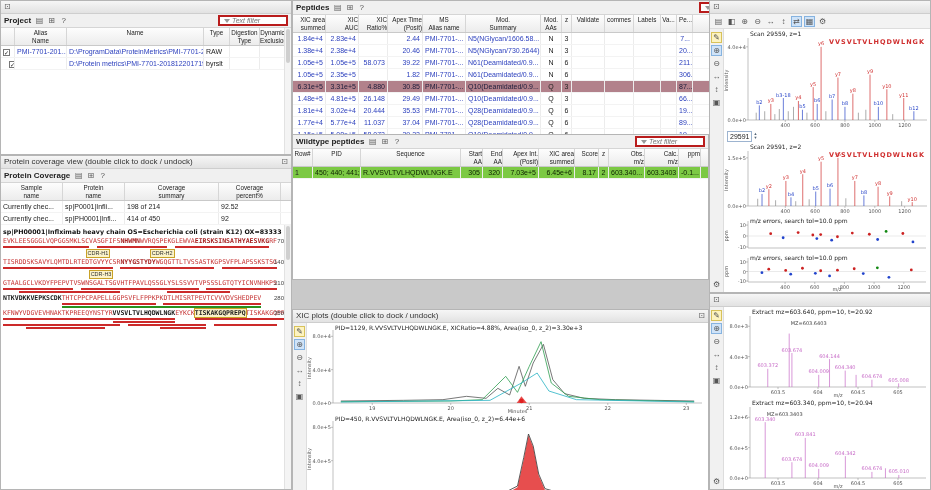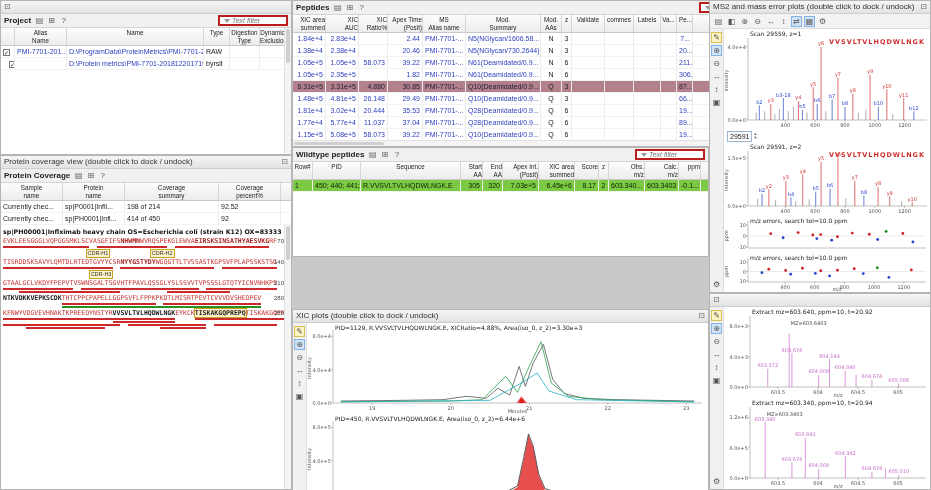--- a/index.html
+++ b/index.html
@@ -2,21 +2,21 @@
 <html><head>
 <meta charset="utf-8">
 <style>
 *{margin:0;padding:0;box-sizing:border-box}
 html,body{width:931px;height:490px}
 body{position:relative;overflow:hidden;background:#c9c9c9;font-family:"Liberation Sans","DejaVu Sans",sans-serif}
 .panel{position:absolute;background:#fff;border:1px solid #b5b5b5}
 #panel-projects{left:0;top:0;width:292px;height:155px}
 #panel-coverage{left:0;top:155px;width:292px;height:335px}
 #panel-peptides{left:292px;top:0;width:481px;height:147px}
-#panel-wildtype{left:292px;top:147px;width:417px;height:110px}
+#panel-wildtype{left:292px;top:134px;width:417px;height:146px}
 #panel-ms2{left:709px;top:0;width:222px;height:293px}
 #panel-xic{left:292px;top:309px;width:417px;height:197px}
 #panel-isotope{left:709px;top:293px;width:222px;height:197px}
 .dock-title{height:13px;background:linear-gradient(#f6f6f6,#e2e2e2);border-bottom:1px solid #cecece;font-size:8px;line-height:12px;color:#333;padding:0 3px;display:flex;justify-content:space-between;white-space:nowrap;overflow:hidden}
 .dock-btn{color:#666;font-size:8px}
 .tabbar{height:14px;background:#f0f0f0;border-bottom:1px solid #d5d5d5;display:flex;align-items:center;gap:3px;padding:0 3px;font-size:8px}
 .tab-label{font-weight:bold;color:#222;white-space:nowrap}
 .tb-group{display:flex;gap:1px}
 .tbi{display:inline-block;min-width:11px;height:11px;border:1px solid transparent;text-align:center;font-size:8px;line-height:10px;color:#555;cursor:default}
 .tbi.act{background:#cfe3f8;border-color:#86b3e0}
@@ -461,21 +461,20 @@
         <div class="tcell c-z">2</div>
         <div class="tcell c-obs">603.340...</div>
         <div class="tcell c-calc">603.3403</div>
         <div class="tcell c-ppm">-0.1...</div>
       </div>
     </div>
 </div>
 
 <div id="panel-ms2" class="panel">
   <div class="dock-title">
-    <span>MS2 and mass error plots (double click to dock / undock)</span>
     <span class="dock-btn">⊡</span>
   </div>
   <div class="ms2bar">
       <span class="tbi">▤</span>
       <span class="tbi">◧</span>
       <span class="tbi">⊕</span>
       <span class="tbi">⊖</span>
       <span class="tbi">↔</span>
       <span class="tbi">↕</span>
       <span class="tbi act">⇄</span>

